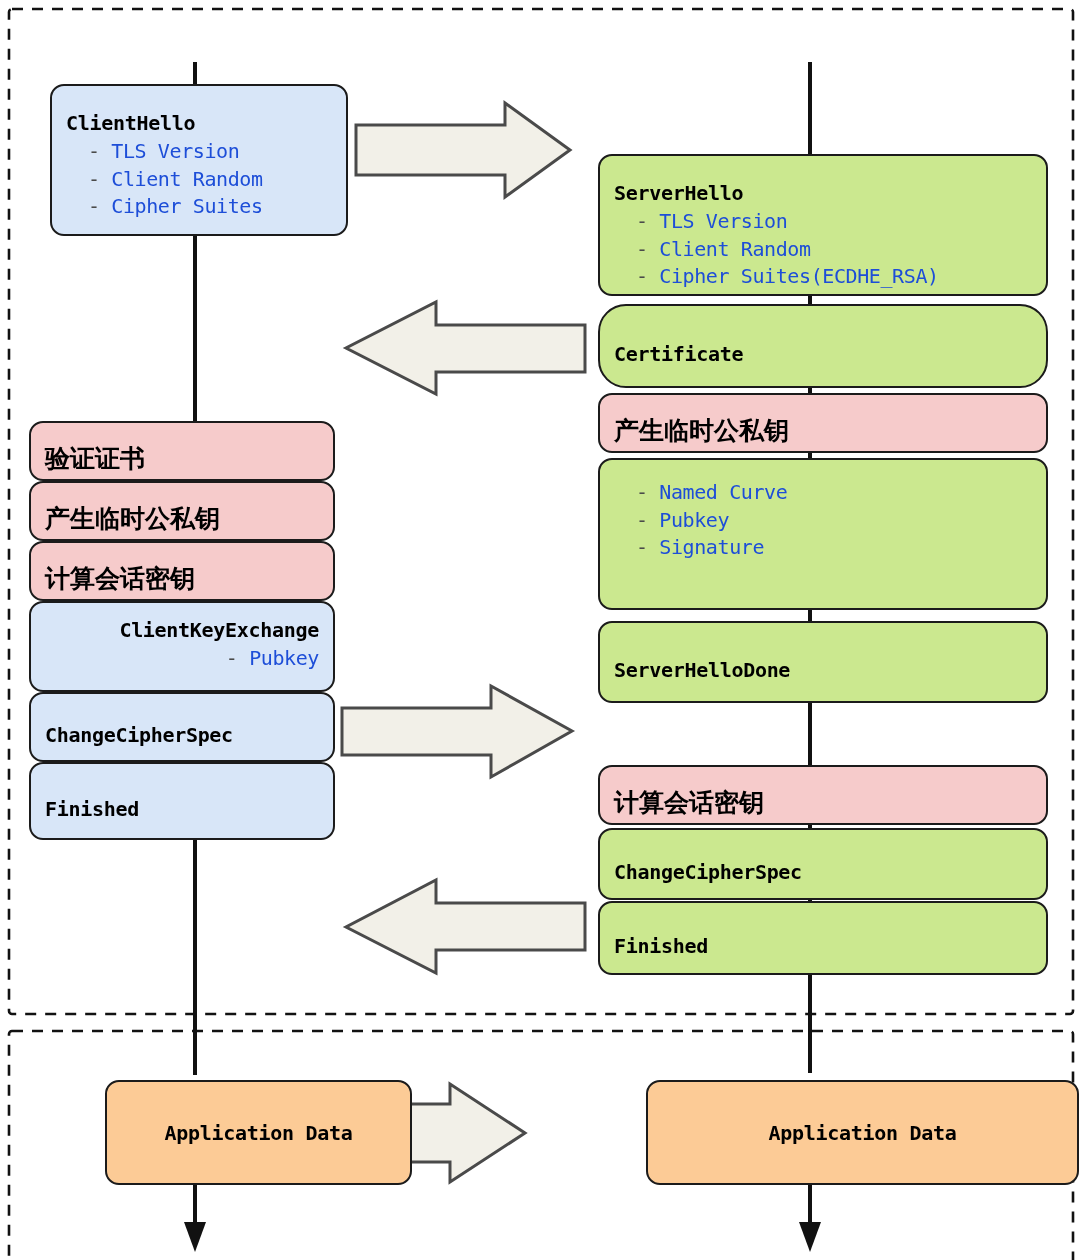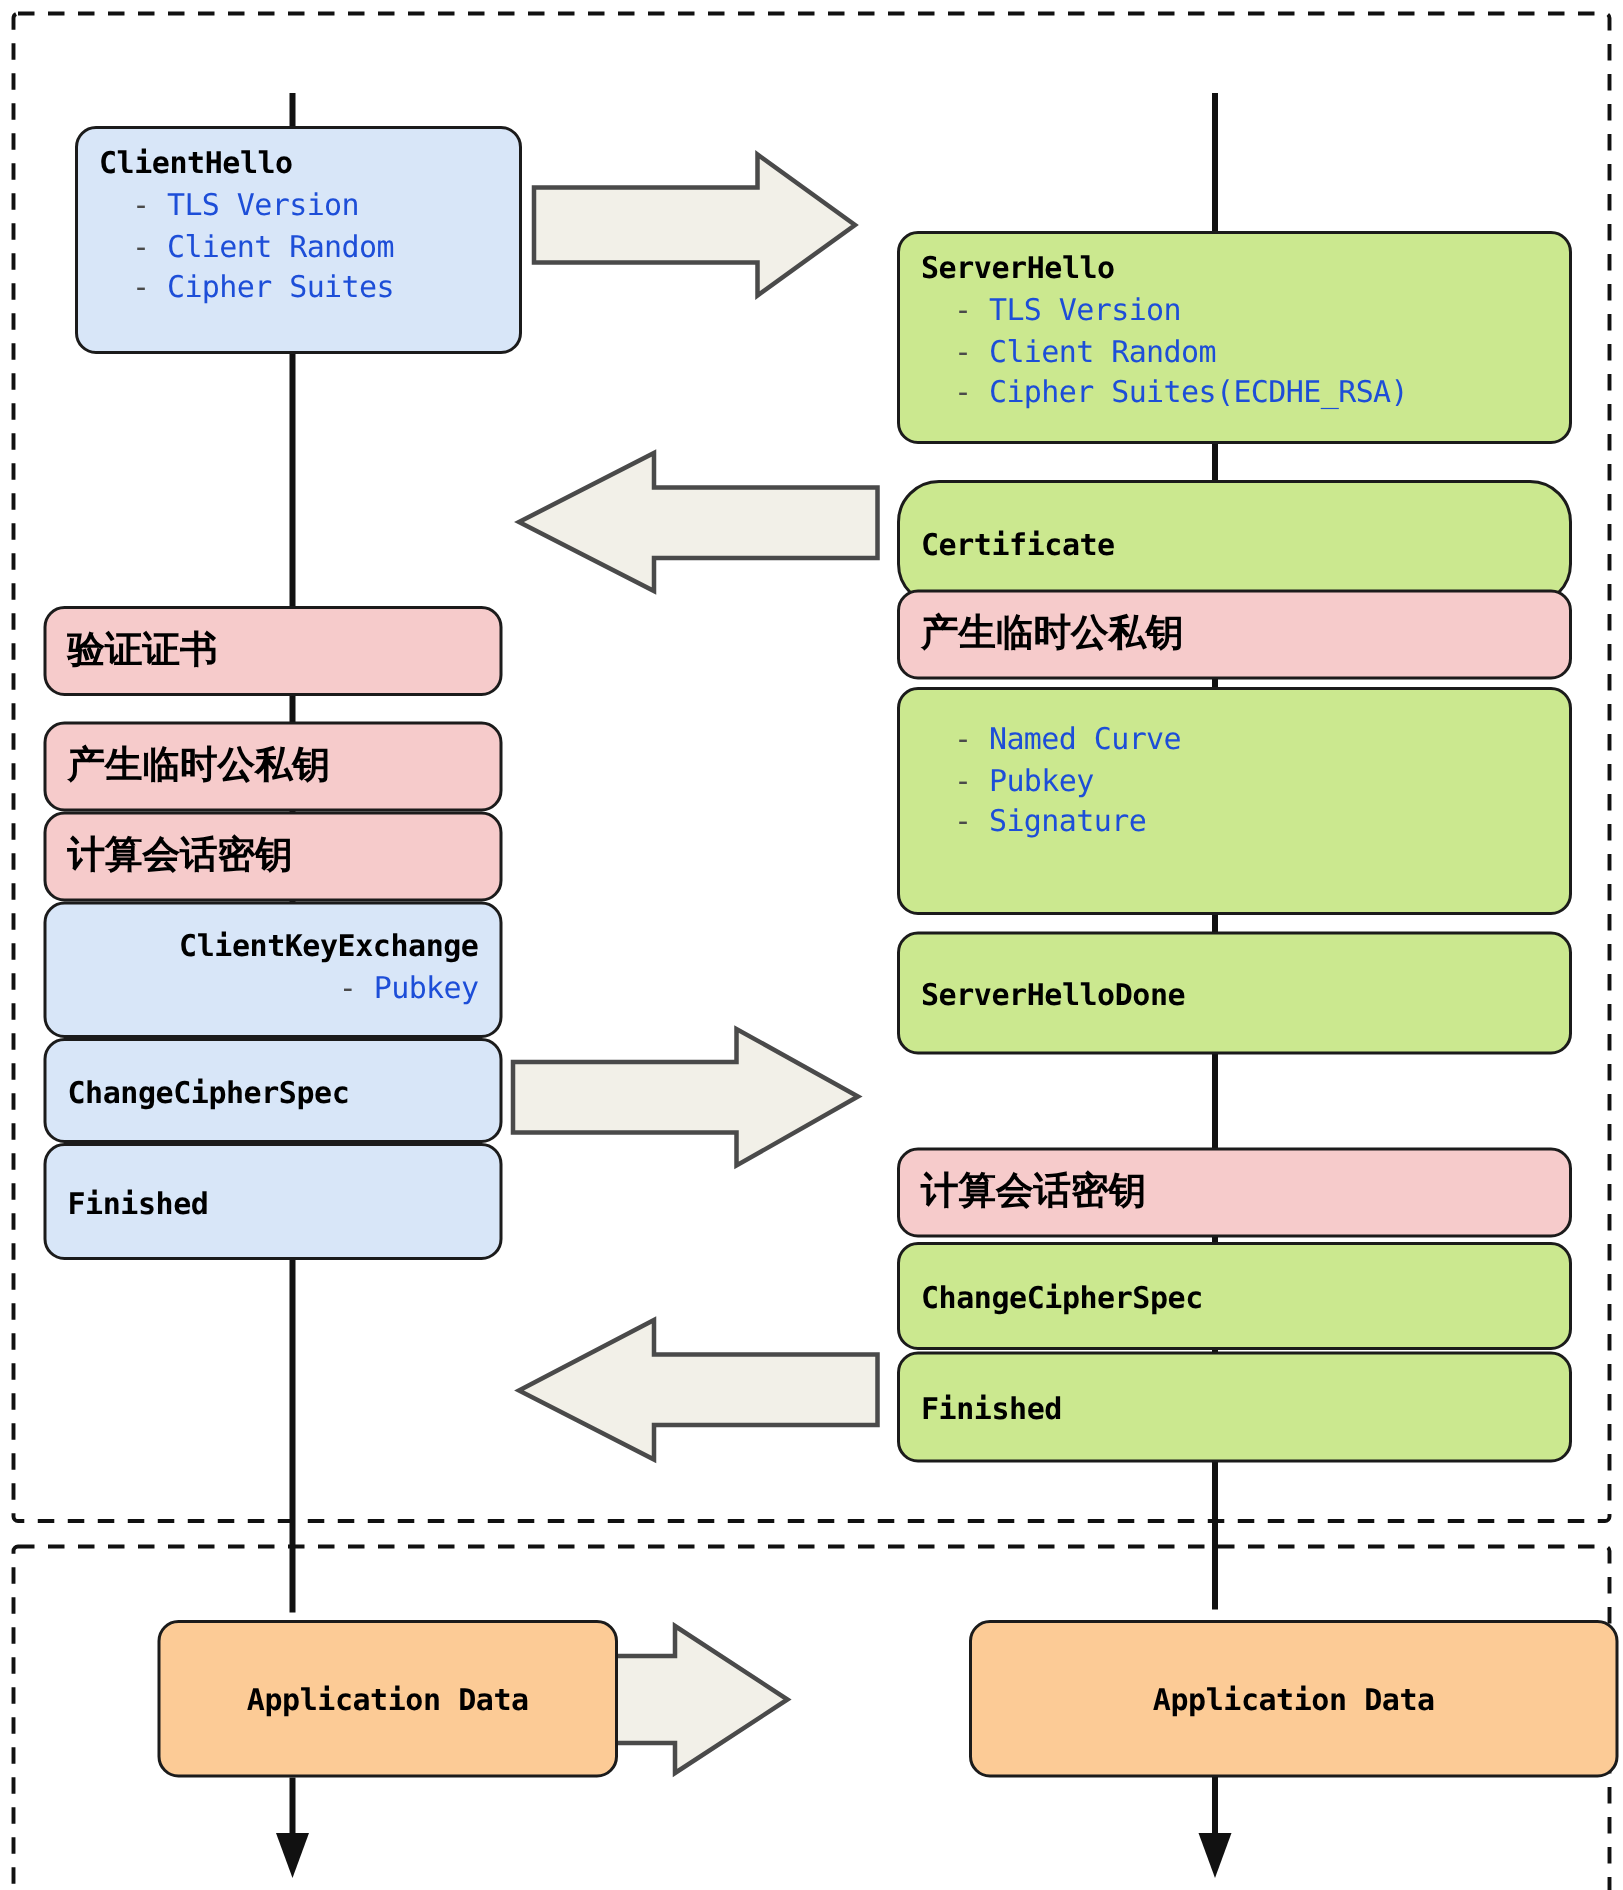--- a/index.html
+++ b/index.html
@@ -20,21 +20,21 @@
     width:1082px;
     height:1260px;
     pointer-events:none;
   }
   
   .box{
     position:absolute;
     box-sizing:border-box;
     border:2px solid #1b1b1b;
     border-radius:14px;
-    padding:9px 14px 8px 14px;
+    padding:24px 14px 8px 14px;
     color:#000;
     line-height:1.30;
     overflow:hidden;
   }
   .box .title{
     font-weight:bold;
     font-size:20px;
     letter-spacing:-0.3px;
     white-space:nowrap;
   }
@@ -114,21 +114,21 @@
 
   <div class="box blue" style="left:50px; top:84px; width:298px; height:152px;">
     <div class="title">ClientHello</div>
     <ul>
       <li>TLS Version</li>
       <li>Client Random</li>
       <li>Cipher Suites</li>
     </ul>
   </div>
 
-  <div class="box pink" style="left:29px; top:404px; width:306px; height:60px;">
+  <div class="box pink" style="left:29px; top:421px; width:306px; height:60px;">
     <div class="vcenter">
       <div class="title cjk">验证证书</div>
     </div>
   </div>
 
   <div class="box pink" style="left:29px; top:481px; width:306px; height:60px;">
     <div class="vcenter">
       <div class="title cjk">产生临时公私钥</div>
     </div>
   </div>
@@ -164,21 +164,21 @@
 
   <div class="box green" style="left:598px; top:154px; width:450px; height:142px;">
     <div class="title">ServerHello</div>
     <ul>
       <li>TLS Version</li>
       <li>Client Random</li>
       <li>Cipher Suites(ECDHE_RSA)</li>
     </ul>
   </div>
 
-  <div class="box green" style="left:598px; top:320px; width:450px; height:84px;border-radius:28px;">
+  <div class="box green" style="left:598px; top:304px; width:450px; height:84px;border-radius:28px;">
     <div class="vcenter">
       <div class="title">Certificate</div>
     </div>
   </div>
 
   <div class="box pink" style="left:598px; top:393px; width:450px; height:60px;">
     <div class="vcenter">
       <div class="title cjk">产生临时公私钥</div>
     </div>
   </div>

